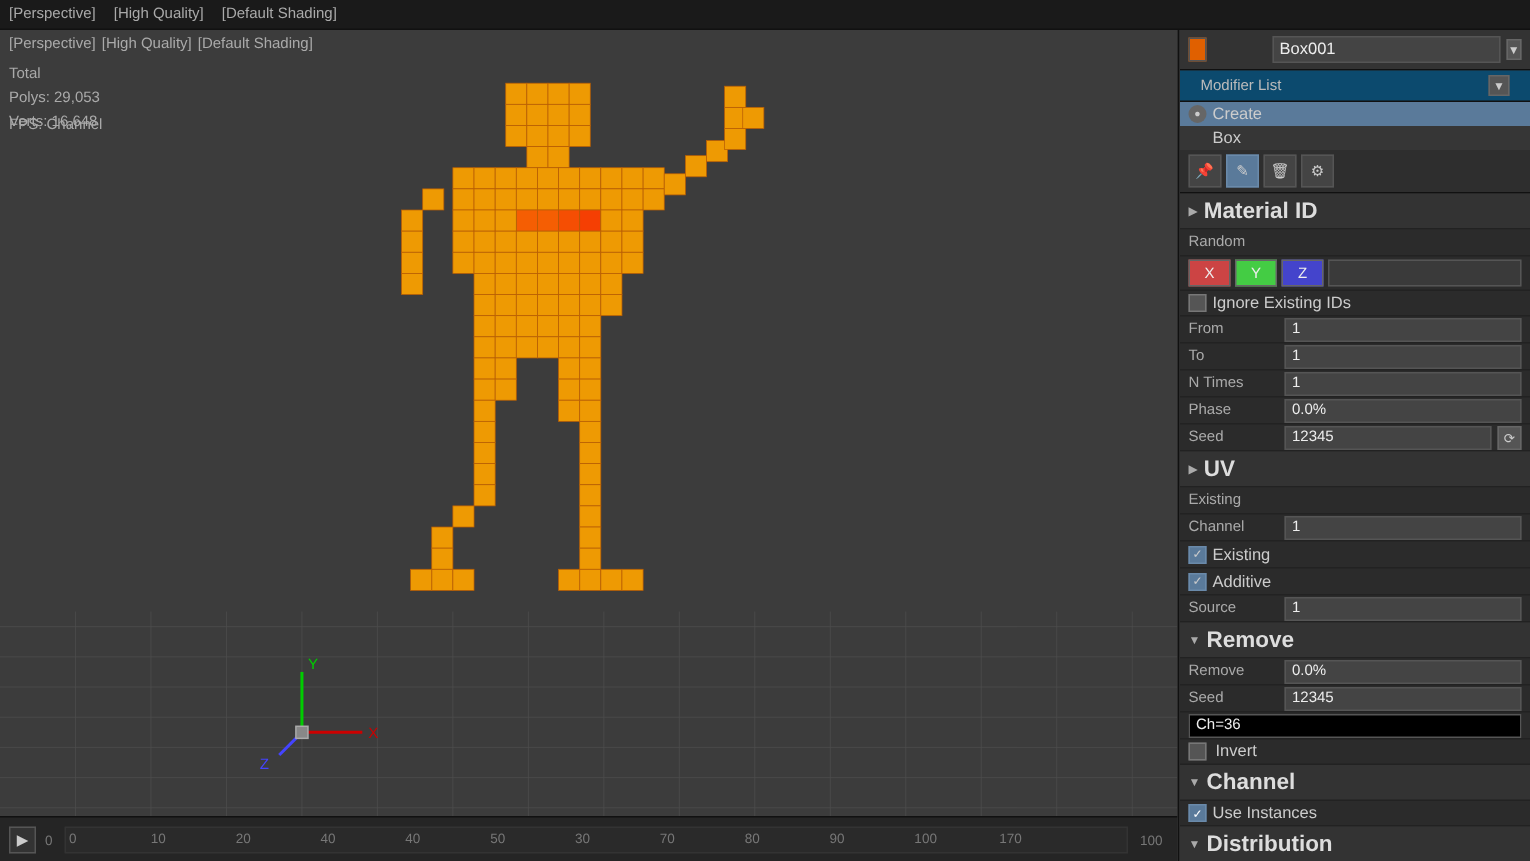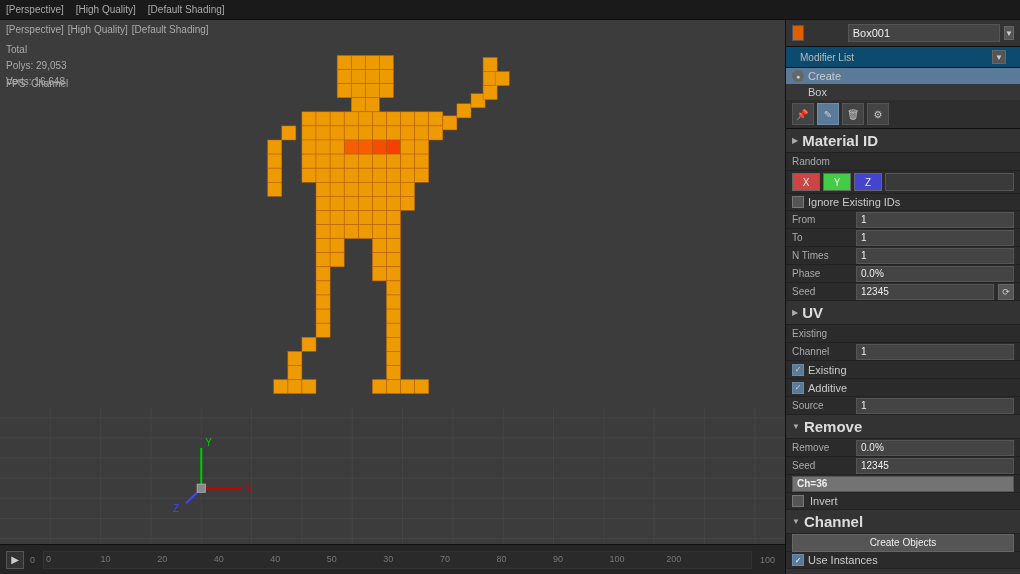--- a/index.html
+++ b/index.html
@@ -269,29 +269,28 @@
       color: #eee;
       font-size: 10px;
       padding: 1px 4px;
       height: 16px;
       display: flex;
       align-items: center;
     }
 
     .prop-value-full {
       flex: 1;
-      background: #737373;
+      background: #000000;
       border: 1px solid #555;
       color: #eee;
       font-size: 10px;
       padding: 1px 4px;
       height: 16px;
       display: flex;
       align-items: center;
-      font-weight: bold;
     }
 
     .prop-btn {
       width: 16px;
       height: 16px;
       background: #555;
       border: 1px solid #666;
       display: flex;
       align-items: center;
       justify-content: center;
@@ -643,21 +642,21 @@
         <span class="timeline-tick" style="left:8%">10</span>
         <span class="timeline-tick" style="left:16%">20</span>
         <span class="timeline-tick" style="left:24%">40</span>
         <span class="timeline-tick" style="left:32%">40</span>
         <span class="timeline-tick" style="left:40%">50</span>
         <span class="timeline-tick" style="left:48%">30</span>
         <span class="timeline-tick" style="left:56%">70</span>
         <span class="timeline-tick" style="left:64%">80</span>
         <span class="timeline-tick" style="left:72%">90</span>
         <span class="timeline-tick" style="left:80%">100</span>
-        <span class="timeline-tick" style="left:88%">200</span>
+        <span class="timeline-tick" style="left:88%">170</span>
       </div>
       <div style="font-size:9px;color:#777;padding:0 4px;">100</div>
     </div>
   </div>
 
   <div class="right-panel">
 
     <div class="obj-name-row">
       <div class="color-swatch"></div>
       <input class="obj-name-input" type="text" value="Box001" style="">
@@ -783,23 +782,20 @@
     <div class="invert-row">
       <div class="checkbox"></div>
       <span>Invert</span>
     </div>
 
     <div class="section-header">
       <span class="section-arrow">▼</span>
       <span class="section-title">Channel</span>
     </div>
 
-    <div class="prop-row">
-      <div class="create-objects-btn">Create Objects</div>
-    </div>
 
     <div class="use-instances-row">
       <div class="checked-box">✓</div>
       <span>Use Instances</span>
     </div>
 
     <div class="section-header">
       <span class="section-arrow">▼</span>
       <span class="section-title">Distribution</span>
     </div>

